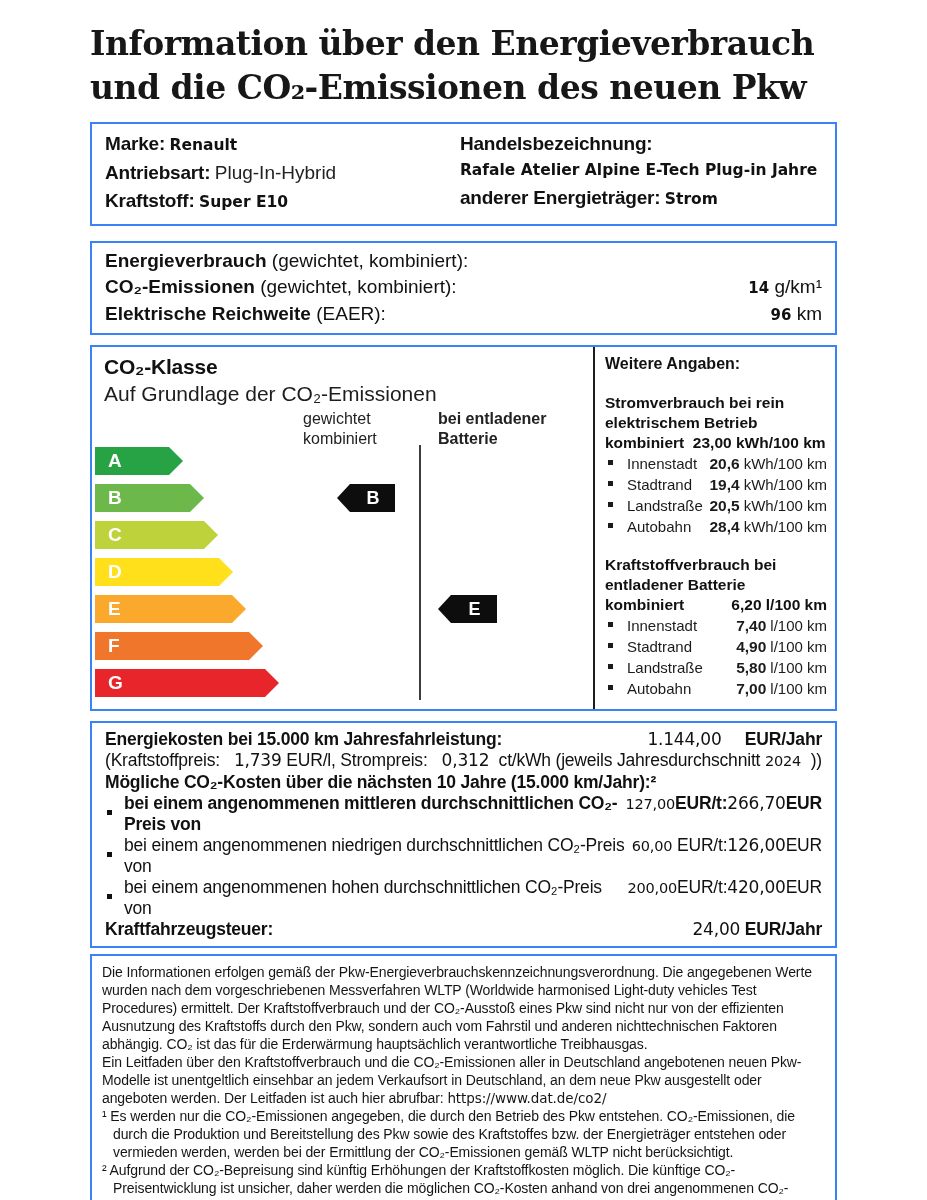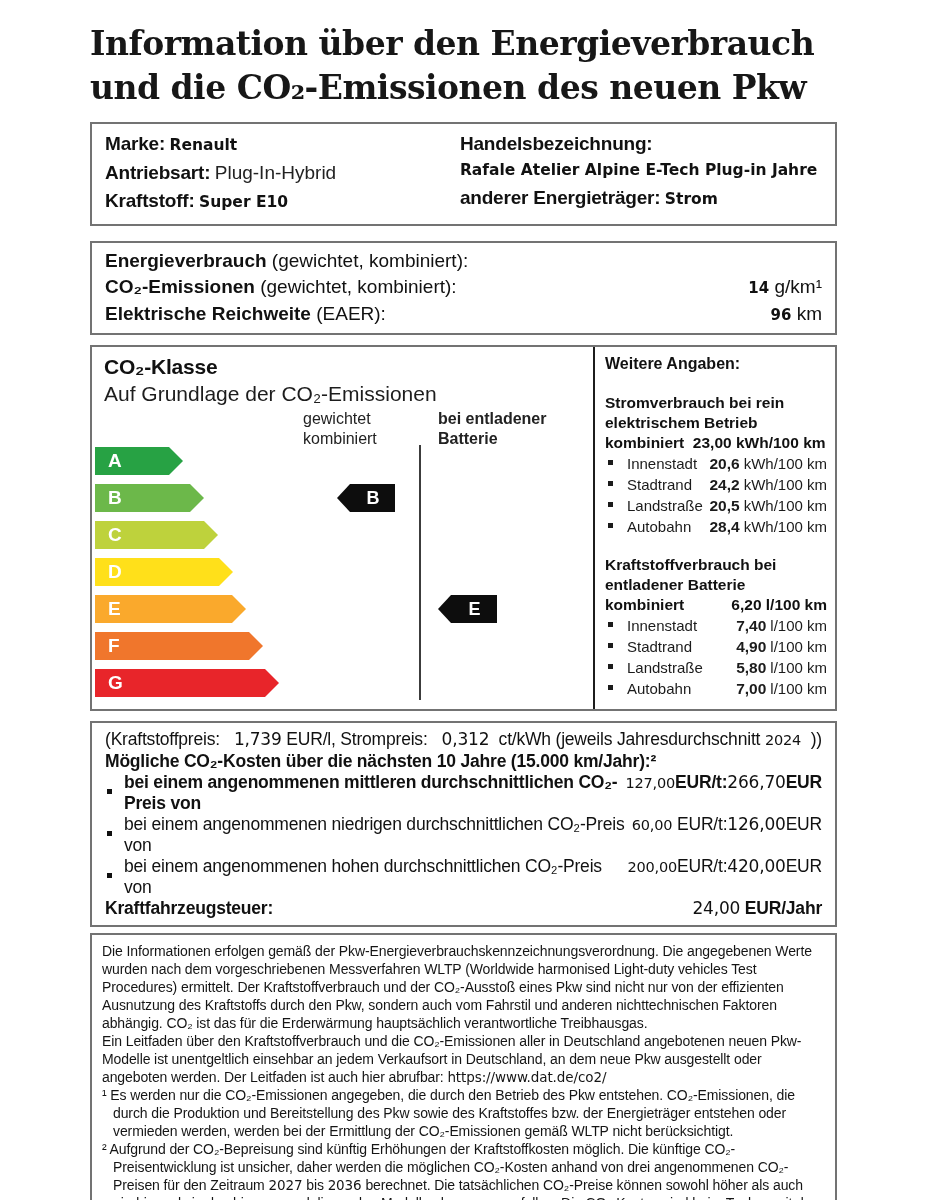--- a/index.html
+++ b/index.html
@@ -11,21 +11,21 @@
   }
   .page { padding:22px 90px 0 90px; }
 
   
   .title {
     font-family:"DejaVu Serif","Liberation Serif",serif;
     font-weight:bold; font-size:33px; line-height:44px; letter-spacing:-0.5px;
     color:#171717;
   }
 
-  .box { border:2px solid #737373; margin-top:12px; }
+  .box { border:2px solid #3b82f6; margin-top:12px; }
 
   
   .vehicle { display:grid; grid-template-columns:1fr 1.02fr; padding:6px 13px 8px 13px; margin-top:12px; }
   .vline { line-height:27px; white-space:nowrap; }
   .lbl { font-weight:bold; font-size:19px; letter-spacing:-0.2px; }
   .val { font-family:"DejaVu Sans",sans-serif; font-size:15.5px; font-weight:600; }
   .val-light { font-size:19px; font-weight:400; color:#222; }
   .val-bold { font-family:"DejaVu Sans",sans-serif; font-size:15.5px; font-weight:bold; }
 
   
@@ -172,21 +172,21 @@
       </div>
       <div class="brow">
           <span class="sq"></span>
           <span>Innenstadt</span>
           <span class="bval">20,6</span>
           <span class="bunit">kWh/100 km</span>
         </div>
       <div class="brow">
           <span class="sq"></span>
           <span>Stadtrand</span>
-          <span class="bval">24,2</span>
+          <span class="bval">19,4</span>
           <span class="bunit">kWh/100 km</span>
         </div>
       <div class="brow">
           <span class="sq"></span>
           <span>Landstraße</span>
           <span class="bval">20,5</span>
           <span class="bunit">kWh/100 km</span>
         </div>
       <div class="brow">
           <span class="sq"></span>
@@ -224,20 +224,24 @@
       <div class="brow">
           <span class="sq"></span>
           <span>Autobahn</span>
           <span class="bval">7,00</span>
           <span class="bunit">l/100 km</span>
         </div>
     </div>
   </div>
 
   <div class="box costs">
+    <div class="krow">
+      <span class="b">Energiekosten bei 15.000 km Jahresfahrleistung:</span>
+      <span class="right"><span class="knum-lg">1.144,00</span>&nbsp;&nbsp;&nbsp;&nbsp;&nbsp;<span class="b">EUR/Jahr</span></span>
+    </div>
     <div class="krow">
       <span>(Kraftstoffpreis:</span>&nbsp;&nbsp;&nbsp;<span class="knum-lg">1,739</span>&nbsp;<span>EUR/l, Strompreis:</span>&nbsp;&nbsp;&nbsp;<span class="knum-lg">0,312</span>&nbsp;&nbsp;<span>ct/kWh (jeweils Jahresdurchschnitt</span>&nbsp;<span class="knum">2024</span>
       <span class="right">))</span>
     </div>
     <div class="krow">
       <span class="b">Mögliche CO₂-Kosten über die nächsten 10 Jahre (15.000 km/Jahr):²</span>
     </div>
     <div class="krow kbullet">
       <span class="sq"></span>
       <span class="b">bei einem angenommenen mittleren durchschnittlichen CO₂-Preis von</span>&nbsp;<span class="knum">127,00</span><span class="b">EUR/t:</span>

